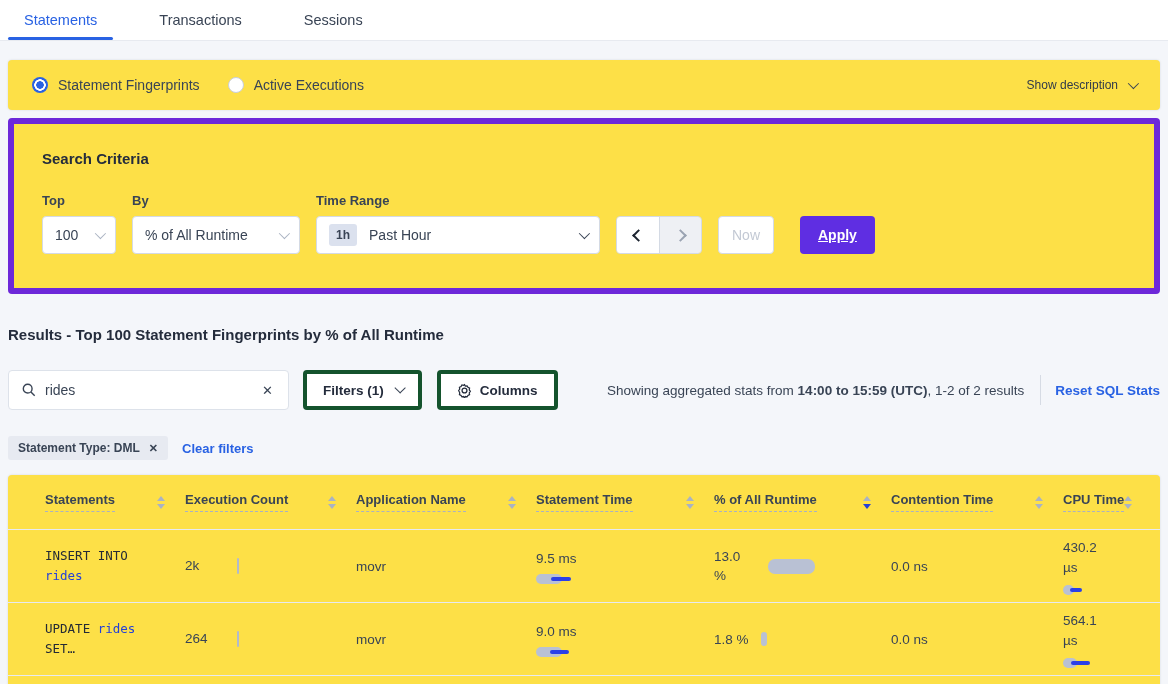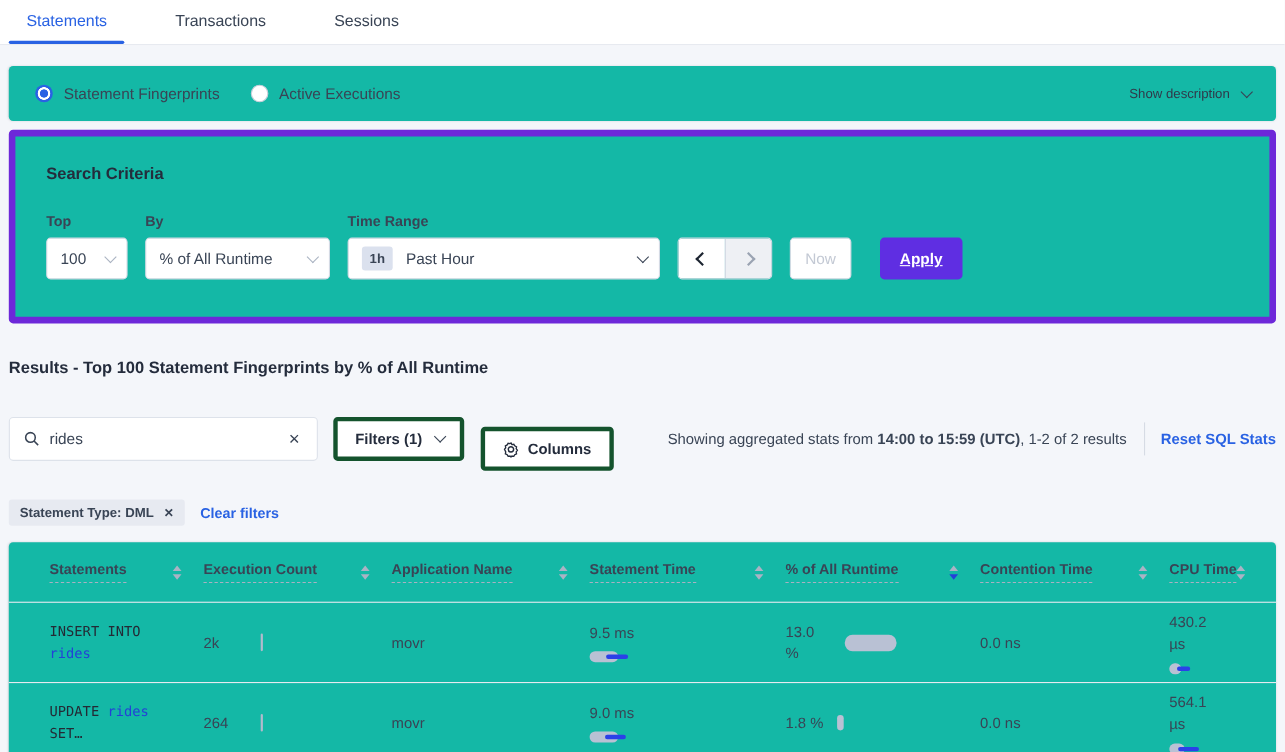--- a/index.html
+++ b/index.html
@@ -8,21 +8,21 @@
     font-family: "Liberation Sans", sans-serif;
     background: #f4f6fa;
     color: #394455;
   }
   
   .tabbar { background:#fff; border-bottom:1px solid #e7eaf0; height:41px; display:flex; padding:0 24px; }
   .tab { display:flex; align-items:center; margin-right:62px; font-size:14.5px; color:#394455; position:relative; cursor:pointer; }
   .tab.active { color:#2962e3; }
   .tab.active::after { content:""; position:absolute; left:-16px; right:-16px; bottom:0; height:3px; background:#2962e3; border-radius:2px; }
   
-  .card { background:#14b8a6; border-radius:4px; }
+  .card { background:#fde047; border-radius:4px; }
   .radio-card { margin:19px 8px 8px; height:50px; display:flex; align-items:center; padding:0 24px; box-shadow:0 0 2px rgba(60,70,90,.18); }
   .radio-opt { display:flex; align-items:center; margin-right:28px; cursor:pointer; font-size:14px; color:#394455; }
   .radio-dot { width:16px; height:16px; border-radius:50%; margin-right:10px; }
   .radio-dot.sel { background:radial-gradient(circle,#2962e3 0 3.5px,#fff 4px 5.5px,#2962e3 6px); }
   .radio-dot.unsel { border:1.5px solid #c9cfda; background:#fff; }
   .show-desc { margin-left:auto; display:flex; align-items:center; font-size:12px; color:#30394a; cursor:pointer; }
   
   .chev { width:8px; height:8px; border-right:1.6px solid #394455; border-bottom:1.6px solid #394455; transform:rotate(45deg) translateY(-2px); display:inline-block; margin-left:10px; }
   .chev.light { border-color:#aab3c2; }
   
@@ -46,21 +46,21 @@
   .now-btn { margin-left:16px; height:38px; width:56px; border:1px solid #d4dae4; border-radius:4px; background:#fff; color:#c3c9d4; font-size:14px; display:flex; align-items:center; justify-content:center; cursor:default; }
   .apply-btn { margin-left:26px; height:38px; padding:0 18px; border-radius:4px; background:#5f2ee2; color:#fff; font-size:14px; font-weight:bold; display:flex; align-items:center; cursor:pointer; border:none;text-decoration:underline; }
   
   .results-heading { margin:32px 8px 0; font-size:15px; font-weight:bold; color:#242c3c; }
   .search-row { margin:27px 8px 0; display:flex; align-items:center; }
   .search-box { width:281px; height:40px; background:#fff; border:1px solid #dde2ea; border-radius:4px; display:flex; align-items:center; padding:0 13px; }
   .search-box input { border:none; outline:none; flex:1; font-size:14px; color:#394455; margin-left:9px; font-family:"Liberation Sans",sans-serif; background:transparent; }
   .clear-x { color:#394455; font-size:13px; cursor:pointer; padding:0 2px; }
   .btn-white { height:40px; background:#fff; border:4px solid #14532d; border-radius:4px; display:flex; align-items:center; padding:0 16px; font-size:13.5px; font-weight:bold; color:#242c3c; cursor:pointer; }
   .filters-btn { margin-left:14px; }
-  .columns-btn { margin-left:15px;margin-top:18px; }
+  .columns-btn { margin-left:15px; }
   .stats-area { margin-left:auto; display:flex; align-items:center; font-size:13.5px; color:#394455; }
   .stats-text b { font-weight:bold; }
   .vdivider { width:1px; height:30px; background:#d6dbe4; margin:0 14px 0 16px; }
   .reset-link { color:#2962e3; font-size:13.5px; font-weight:600; cursor:pointer; white-space:nowrap; }
   
   .chip-row { margin:26px 8px 0; display:flex; align-items:center; }
   .chip { background:#e7eaf1; border-radius:3px; height:24px; display:flex; align-items:center; padding:0 10px; font-size:12px; font-weight:600; color:#394455; }
   .chip .x { margin-left:9px; font-size:11px; cursor:pointer; }
   .clear-filters { margin-left:14px; color:#2962e3; font-size:13px; font-weight:bold; cursor:pointer; }
   
@@ -69,21 +69,21 @@
   .thead { height:55px; }
   .th { display:flex; align-items:center; justify-content:space-between; padding-right:20px; cursor:pointer; }
   .th .hlabel { font-size:13px; font-weight:bold; color:#394455; border-bottom:1px dashed #a9b1c2; padding-bottom:4px; white-space:nowrap; }
   .sorter { display:flex; flex-direction:column; gap:3px; }
   .car-up { width:0; height:0; border-left:4px solid transparent; border-right:4px solid transparent; border-bottom:5px solid #aab3c4; }
   .car-dn { width:0; height:0; border-left:4px solid transparent; border-right:4px solid transparent; border-top:5px solid #aab3c4; }
   .car-dn.active { border-top-color:#2440d8; }
   .tr-data { height:73px; }
   .sql { font-family:"DejaVu Sans Mono","Liberation Mono",monospace; font-size:12.5px; line-height:20px; color:#242a35; max-width:120px; }
   .sql a { color:#2440d8; text-decoration:none; cursor:pointer; }
-  .num-cell { display:flex; align-items:center; font-size:13.5px; color:#394455; }
+  .num-cell { display:flex; align-items:flex-start; font-size:13.5px; color:#394455; }
   .num-cell .n { width:52px; }
   .vbar { width:2px; height:16px; background:#b3bacc; border-radius:1px; }
   .plain { font-size:13.5px; color:#394455; }
   .time-cell .t { font-size:13.5px; color:#394455; }
   .hbar { position:relative; height:10px; margin-top:7px; }
   .hbar .g { position:absolute; left:0; top:0; height:10px; background:#b9c1d4; border-radius:5px; }
   .hbar .b { position:absolute; top:3px; height:4px; background:#2b40e8; border-radius:2px; }
   .pct-cell { display:flex; align-items:center; }
   .pct-cell .t { font-size:13.5px; color:#394455; max-width:42px; line-height:19px; }
   .pct-bar { background:#b9c1d4; border-radius:7px; margin-left:12px; }

